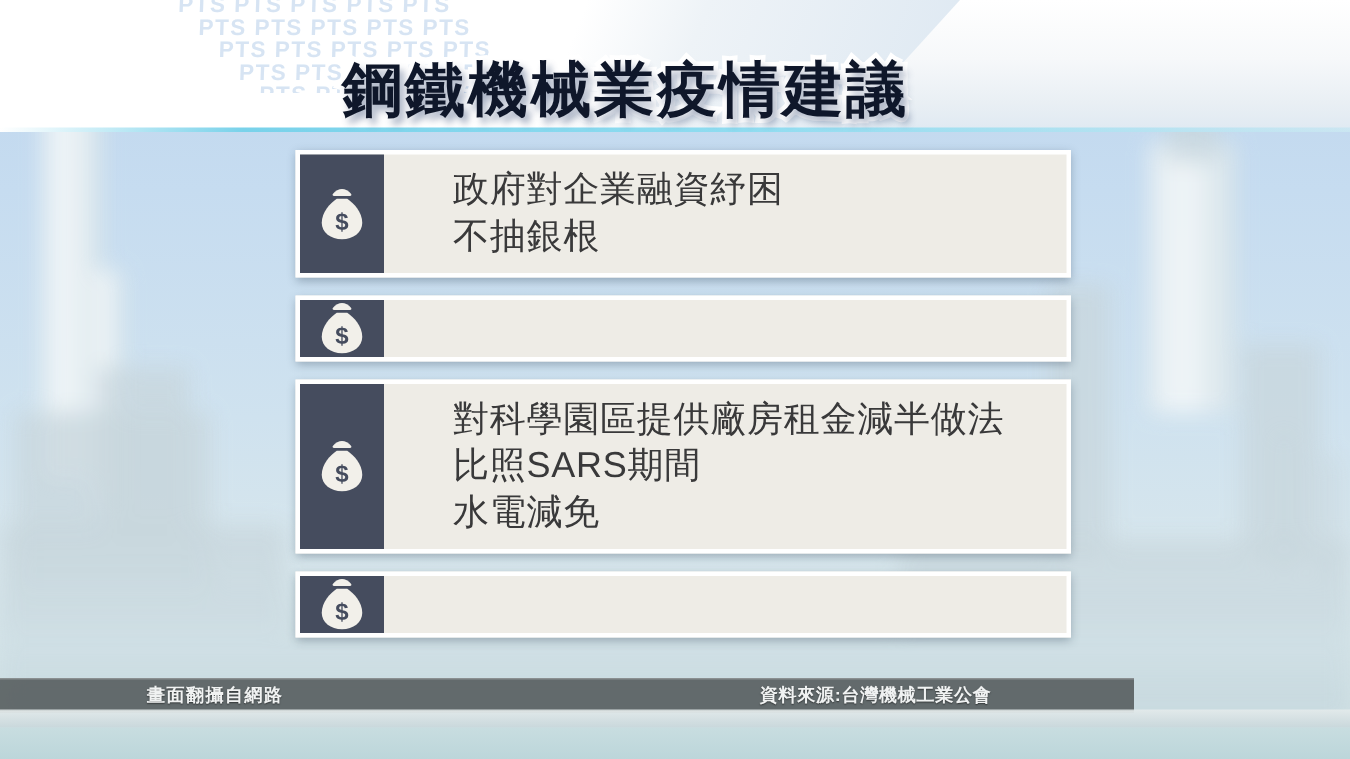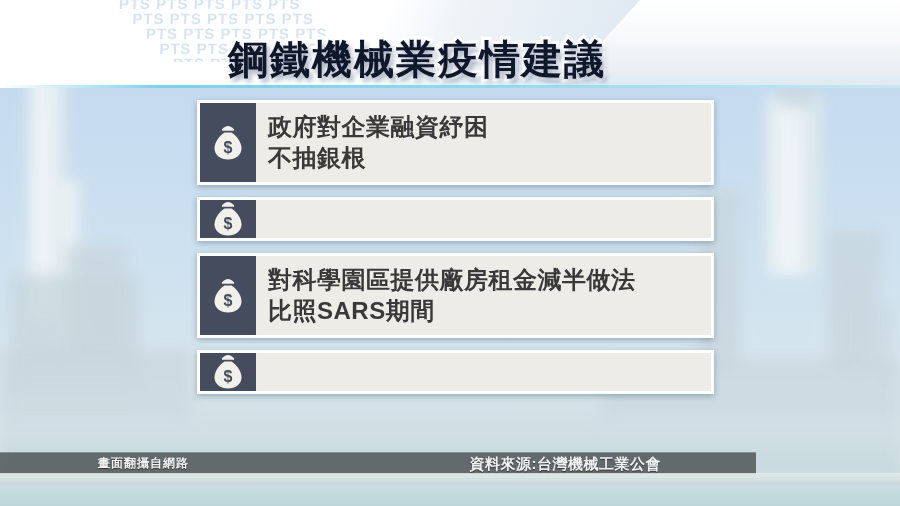--- a/index.html
+++ b/index.html
@@ -76,40 +76,41 @@
     box-shadow:0 2px 6px rgba(40,60,80,.35);
     margin-bottom:12px;
   }
   .row-icon{
     width:56px;min-width:56px;
     background:#454c5e;
     display:flex;align-items:center;justify-content:center;
   }
   .row-text{
     padding:8px 10px 9px 12px;
-    color:#39393a;font-weight:bold;font-size:24px;line-height:31px;
+    color:#39393a;font-weight:normal;font-size:24px;line-height:31px;
     letter-spacing:.5px;
+    margin-left:34px;
   }
   .row-text .ln{white-space:nowrap;}
 
   
   .botbar{
     position:absolute;left:0;top:452px;width:756px;height:21px;
     background:rgba(58,62,62,.72);
     border-top:1px solid rgba(255,255,255,.25);
     border-bottom:1px solid rgba(255,255,255,.55);
   }
   .botbar .left{
     position:absolute;left:98px;top:2px;color:#f0f2f2;
     font-size:12px;font-weight:bold;letter-spacing:1px;
     text-shadow:0 1px 1px rgba(0,0,0,.5);
   }
   .botbar .right{
     position:absolute;right:95px;top:2px;color:#f0f2f2;
-    font-size:15px;font-weight:bold;letter-spacing:.5px;
+    font-size:12px;font-weight:bold;letter-spacing:.5px;
     text-shadow:0 1px 1px rgba(0,0,0,.5);
   }
   .botstrip{
     position:absolute;left:0;top:473px;width:900px;height:12px;
     background:linear-gradient(180deg,rgba(230,236,236,.85),rgba(200,214,218,.8));
   }
   .botfill{
     position:absolute;left:0;top:485px;width:900px;height:21px;
     background:linear-gradient(180deg,#c8dde0,#bcd6da);
   }
@@ -179,20 +180,21 @@
       <div class="row-icon">
         <svg width="34" height="38" viewBox="0 0 34 38" aria-hidden="true">
           <path d="M17 2c-2 0-4.5 1.3-6 3.2-.6.8-.2 1.5.7 1.5h10.6c.9 0 1.3-.7.7-1.5C21.5 3.3 19 2 17 2z" fill="#f2f0ea"></path>
           <path d="M13.5 8.5C9 11.5 3.5 17.5 3.5 24.5 3.5 31 9.5 35.5 17 35.5s13.5-4.5 13.5-11c0-7-5.5-13-10-16z" fill="#f2f0ea"></path>
           <text x="17" y="29" font-family="'Liberation Sans',sans-serif" font-size="16" font-weight="bold" fill="#454c5e" text-anchor="middle">$</text>
         </svg>
       </div>
       <div class="row-text">
         <div class="ln">對科學園區提供廠房租金減半做法</div>
         <div class="ln">比照SARS期間</div>
+        <div class="ln">水電減免</div>
       </div>
     </div>
 
     <div class="row">
       <div class="row-icon">
         <svg width="34" height="38" viewBox="0 0 34 38" aria-hidden="true">
           <path d="M17 2c-2 0-4.5 1.3-6 3.2-.6.8-.2 1.5.7 1.5h10.6c.9 0 1.3-.7.7-1.5C21.5 3.3 19 2 17 2z" fill="#f2f0ea"></path>
           <path d="M13.5 8.5C9 11.5 3.5 17.5 3.5 24.5 3.5 31 9.5 35.5 17 35.5s13.5-4.5 13.5-11c0-7-5.5-13-10-16z" fill="#f2f0ea"></path>
           <text x="17" y="29" font-family="'Liberation Sans',sans-serif" font-size="16" font-weight="bold" fill="#454c5e" text-anchor="middle">$</text>
         </svg>

